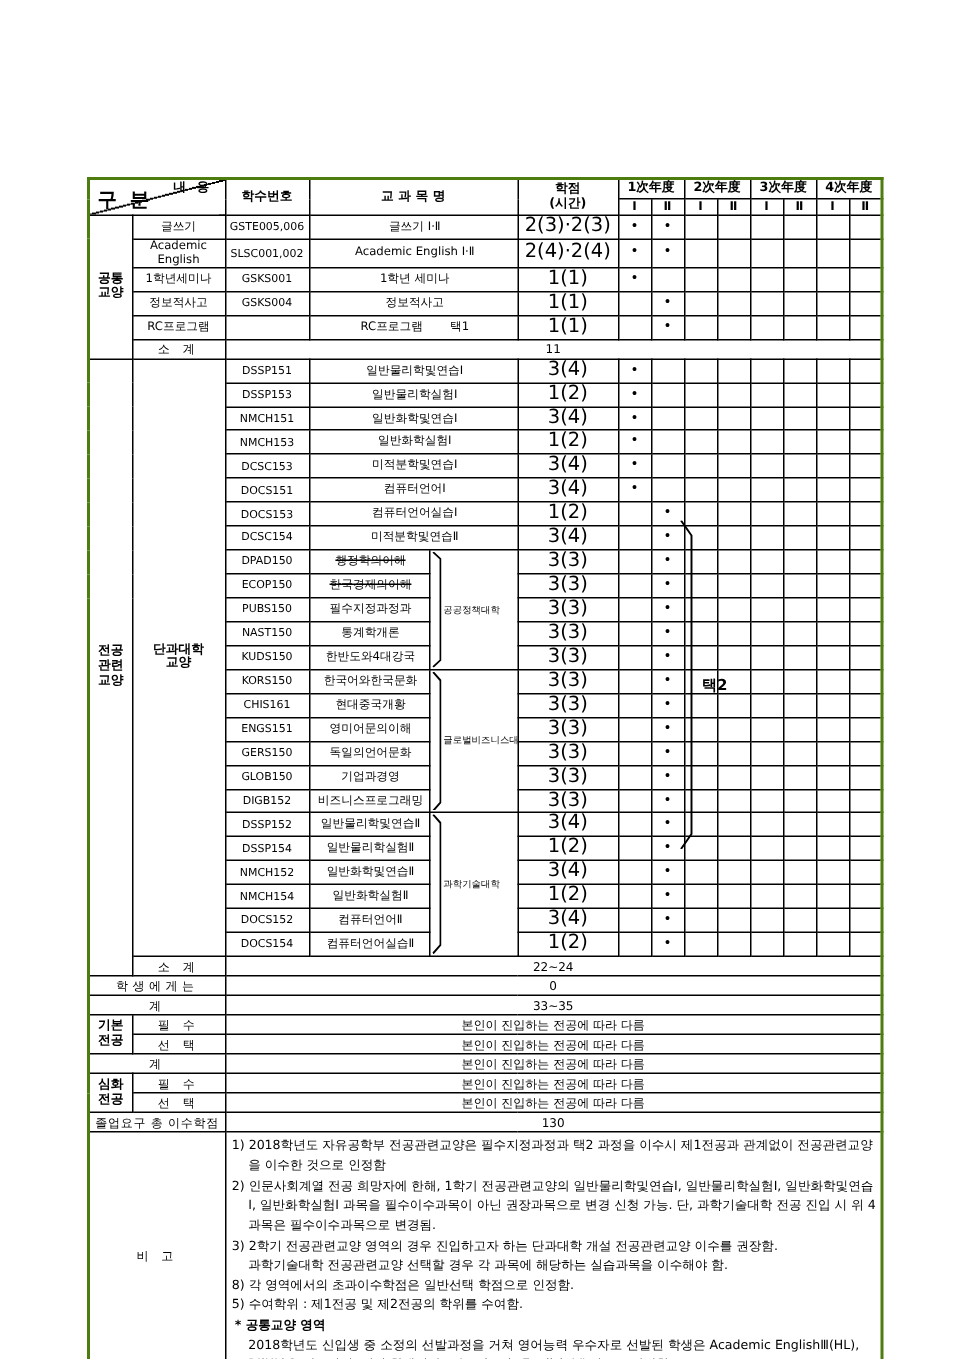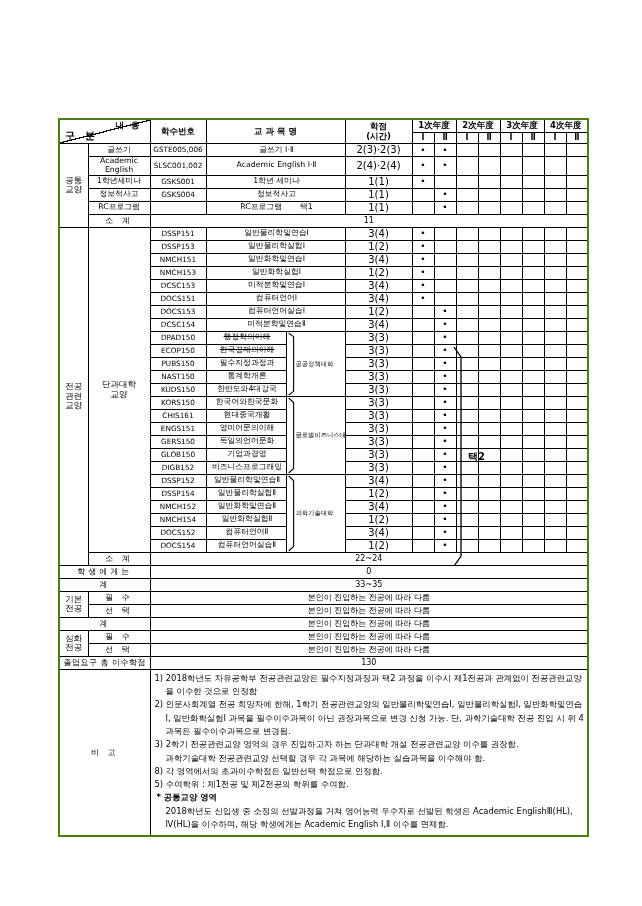--- a/index.html
+++ b/index.html
@@ -18,29 +18,29 @@
     padding:0 1px; text-align:center; vertical-align:middle; overflow:hidden;
   }
   thead th { font-weight:bold; font-size:8.5px; }
   thead tr.year-row th { height:12px; }
   thead tr.sem-row th { height:10px; font-size:8px; }
   tbody td { height:12px; }
   .corner-cell { position:relative; padding:0;
     background:linear-gradient(to bottom right, transparent calc(50% - 0.6px), #000 calc(50% - 0.6px), #000 calc(50% + 0.6px), transparent calc(50% + 0.6px));
   }
   .corner-top    { position:absolute; top:1px;  right:8px; font-weight:bold; letter-spacing:2px; font-size:8.5px; }
-  .corner-bottom { position:absolute; bottom:1px; left:5px; font-weight:bold; letter-spacing:2px; font-size:10px;font-family:Liberation Mono, monospace; }
+  .corner-bottom { position:absolute; bottom:1px; left:5px; font-weight:bold; letter-spacing:2px; font-size:13px; }
   .credit-head div { line-height:1.1; }
-  .group-cell { white-space:pre-line; font-weight:normal; font-size:8.5px; letter-spacing:0; }
+  .group-cell { white-space:pre-line; font-weight:bold; font-size:8.5px; letter-spacing:0; }
   .content-cell { font-size:7.8px; }
   .code-cell { font-size:7.3px; white-space:nowrap;margin-top:32px; }
   .name-cell { text-align:center; padding-left:3px; white-space:nowrap; font-size:7.8px; }
   .name-cell .extra { margin-left:18px; }
   .strike { text-decoration:line-through; }
-  .credit-cell { font-size:10px; white-space:nowrap; }
+  .credit-cell { font-size:13px; white-space:nowrap; }
   .dot-cell { font-size:9px; line-height:1; }
   .label-cell { letter-spacing:3px; font-size:8px; }
   .label-cell.long { letter-spacing:0.5px; }
   .value-cell { font-size:8px;margin-left:28px; }
   .college-cell { position:relative; text-align:left; padding:0; }
   .college-cell .college-label { position:absolute; left:9px; top:50%; transform:translateY(-50%); font-size:6.3px; white-space:nowrap; }
   .college-cell svg { position:absolute; left:1px; top:1px; height:calc(100% - 2px); width:7px; }
   .notes-cell { text-align:left; vertical-align:top; padding:2px 3px 4px 4px; }
   .note { font-size:8.4px; line-height:1.58; padding-left:11px; text-indent:-11px; }
   .note.indent { padding-left:11px; text-indent:0; }

